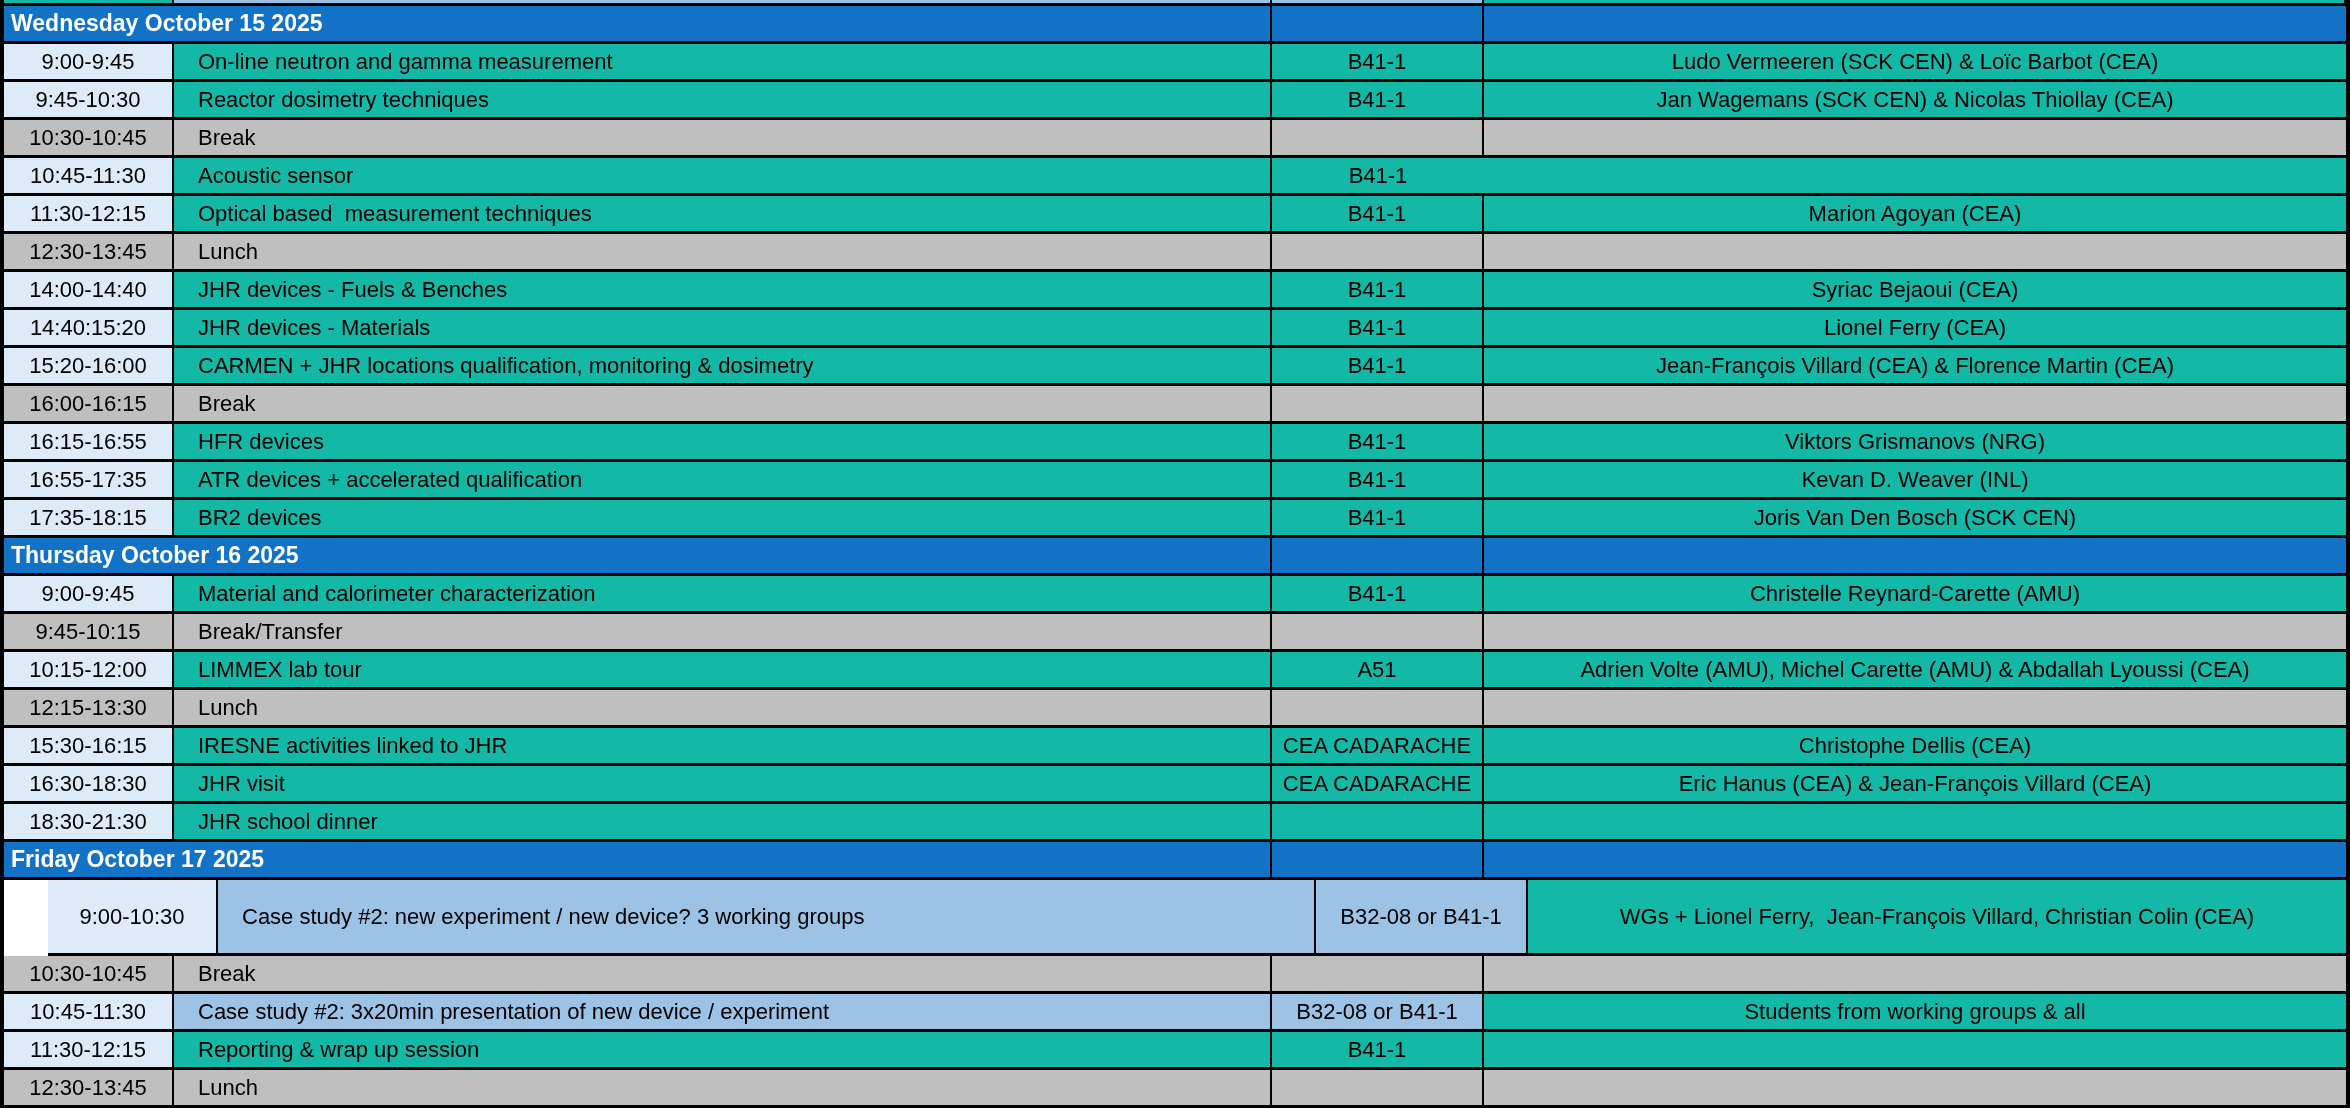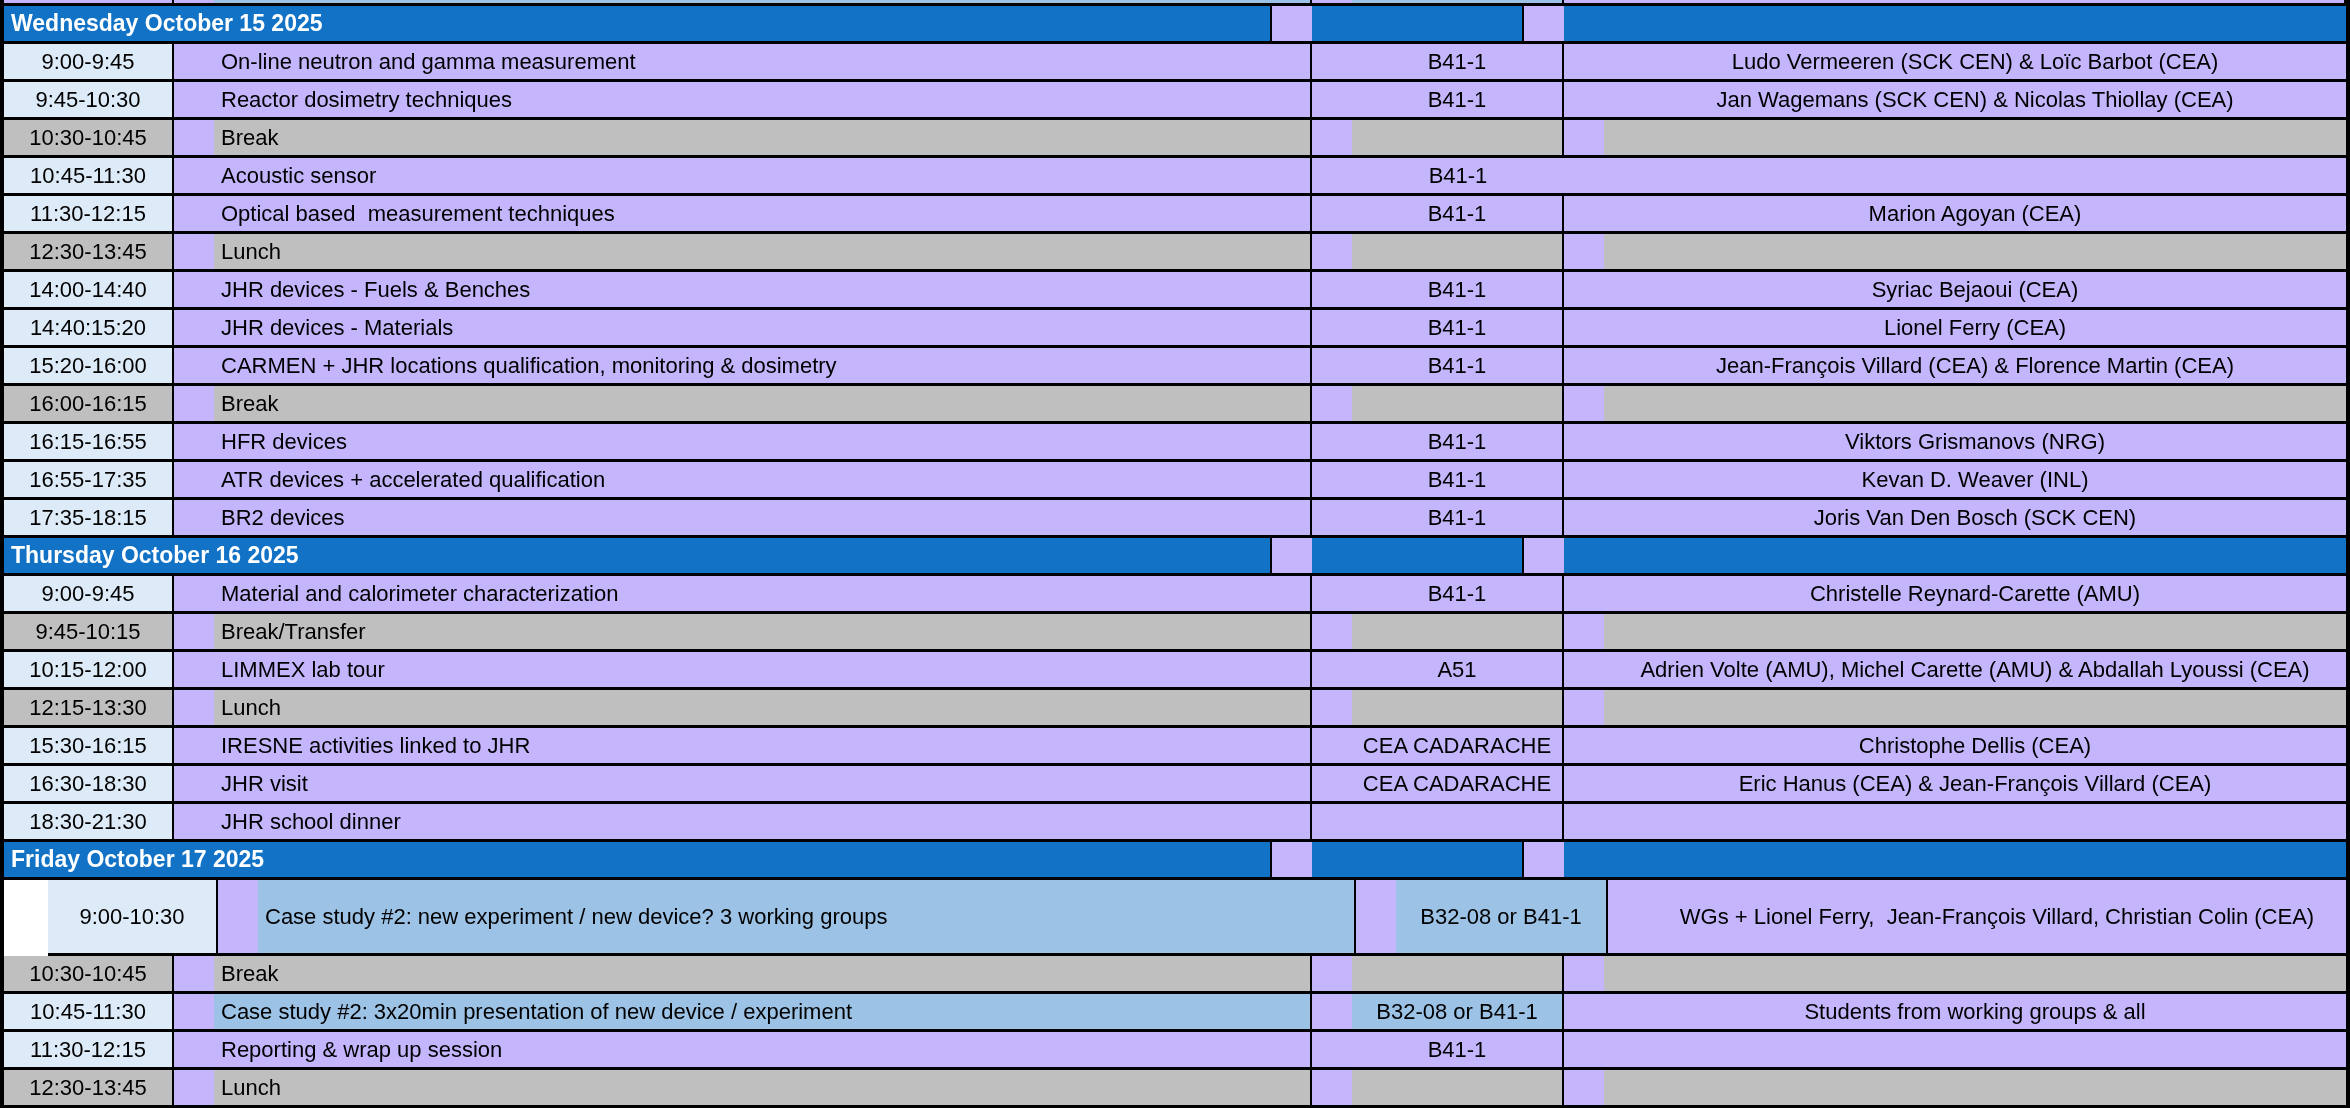--- a/index.html
+++ b/index.html
@@ -13,37 +13,36 @@
   }
   .sheet {
     width: 2350px;
     border-left: 4px solid var(--grid_border, #000);
     border-right: 4px solid var(--grid_border, #000);
   }
   .row {
     display: flex;
     height: 38px;
     border-bottom: 3px solid var(--grid_border, #000);
-    background: #c4b5fd;
-    gap: 40px;
+    background: #14b8a6;
   }
   .row.tall { height: 76px; margin-left: 44px; }
   .row.sliver { height: 6px; }
   .cell {
     border-right: 2px solid var(--grid_border, #000);
     display: flex;
     align-items: center;
     font-size: 22px;
     line-height: 1;
     white-space: pre;
     overflow: hidden;
   }
   .cell:last-child { border-right: none; }
   .c-time    { width: 170px; justify-content: center; }
-  .c-title   { width: 1098px; padding-left: 7px; }
+  .c-title   { width: 1098px; padding-left: 24px; }
   .c-room    { width: 212px; justify-content: center; }
   .c-speaker { flex: 1; justify-content: center; }
   .c-merged  {
     width: 1268px; padding-left: 7px;
     font-weight: bold; font-size: 23px;
     color: var(--day_header_text, #fff);
   }
   .header-row .cell { background: var(--day_header_bg, #1172C6); }
   .session .c-time, .highlight .c-time { background: var(--time_cell_bg, #DDEAF7); }
   .break .cell { background: var(--break_row_bg, #BFBFBF); }

